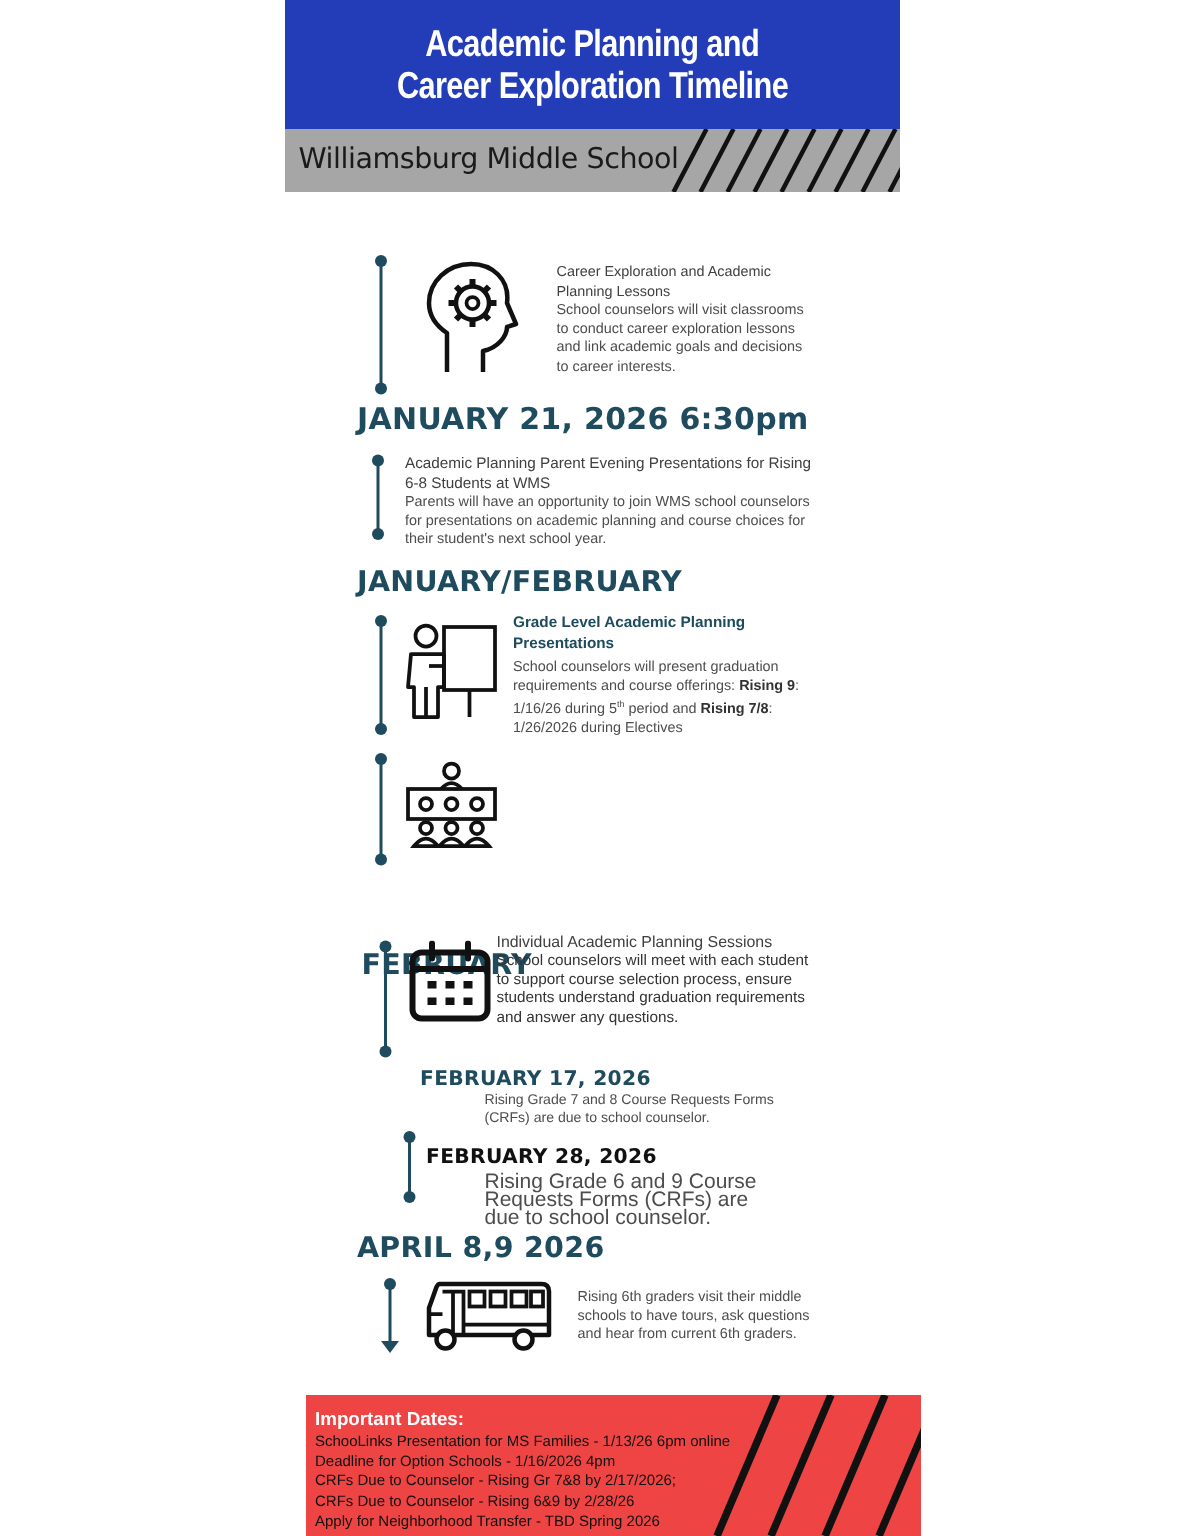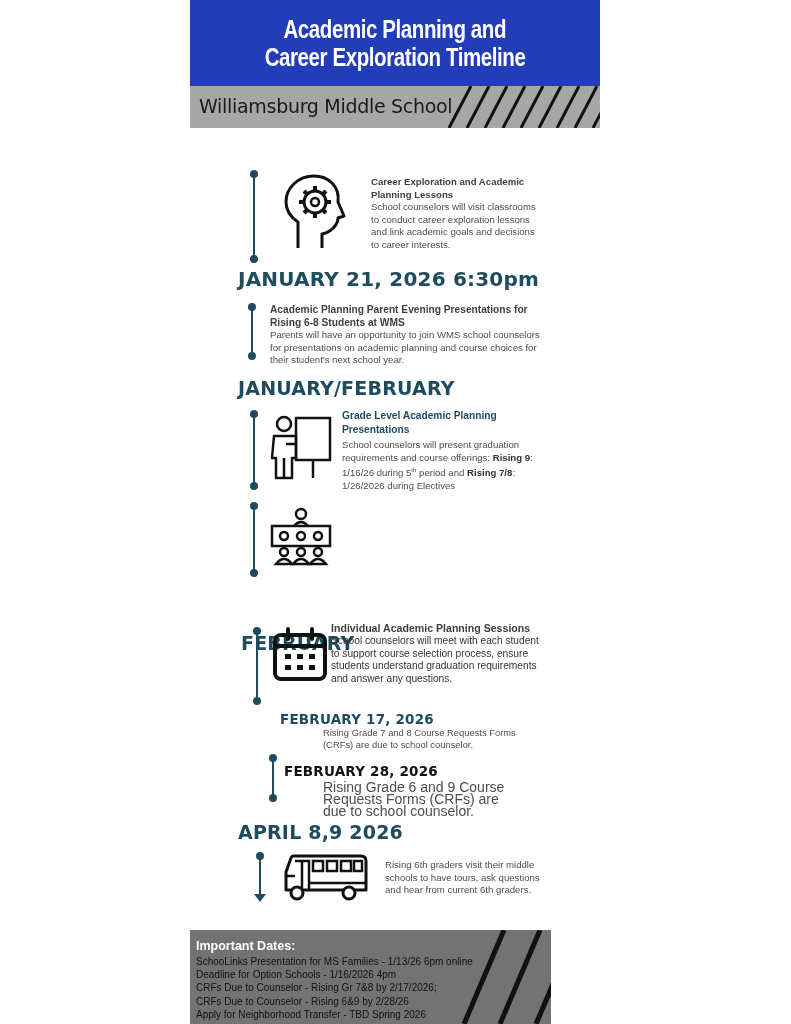--- a/index.html
+++ b/index.html
@@ -7,25 +7,25 @@
   .page { position: absolute; left: 190px; top: 0; width: 410px; height: 1024px; background: #ffffff; }
   .header { position: absolute; left: 0; top: 0; width: 410px; height: 86px; background: #233cb8; display: flex; flex-direction: column; align-items: center; justify-content: center; }
   .header .t { color: #ffffff; font-family: "Liberation Sans", sans-serif; font-weight: bold; font-size: 25px; line-height: 28px; letter-spacing: -0.5px; transform: scaleX(0.82); white-space: nowrap; }
   .school-bar { position: absolute; left: 0; top: 86px; width: 410px; height: 42px; background: #a6a6a6; overflow: hidden; }
   .school-bar .name { position: absolute; left: 9px; top: 9px; font-size: 19px; color: #1a1a1a; font-family: "DejaVu Sans", sans-serif; letter-spacing: -0.3px; }
   .stripes { position: absolute; top: 0; }
   .tl { position: absolute; background: #1e4b5e; }
   .dot { position: absolute; width: 8px; height: 8px; border-radius: 50%; background: #1e4b5e; }
   .txt { position: absolute; font-family: "Liberation Sans", sans-serif; font-size: 9.6px; line-height: 12.5px; color: #4d4d4d; }
   .txt b { color: #333; }
-  .ttl { color: #404040; font-weight: bold; }
+  .ttl { color: #404040; font-weight: normal; }
   .ttl-teal { color: #1e4b5e; font-weight: bold; }
   .date { position: absolute; font-family: "DejaVu Sans", sans-serif; font-weight: bold; color: #1e4b5e; letter-spacing: 0.2px; }
   .icon { position: absolute; }
-  .footer { position: absolute; left: 0; top: 930px; width: 361px; height: 94px; background: #737373; overflow: hidden; }
+  .footer { position: absolute; left: 14px; top: 930px; width: 410px; height: 94px; background: #ef4444; overflow: hidden; }
   .footer .h { position: absolute; left: 6px; top: 9px; color: #ffffff; font-weight: bold; font-size: 12.5px; }
   .footer .lines { position: absolute; left: 6px; top: 25px; font-size: 10px; line-height: 13.2px; color: #111111; white-space: nowrap; }
 </style>
 </head>
 <body>
 
 <div class="page">
 
   <div class="header">
     <div class="t">Academic Planning and</div>

